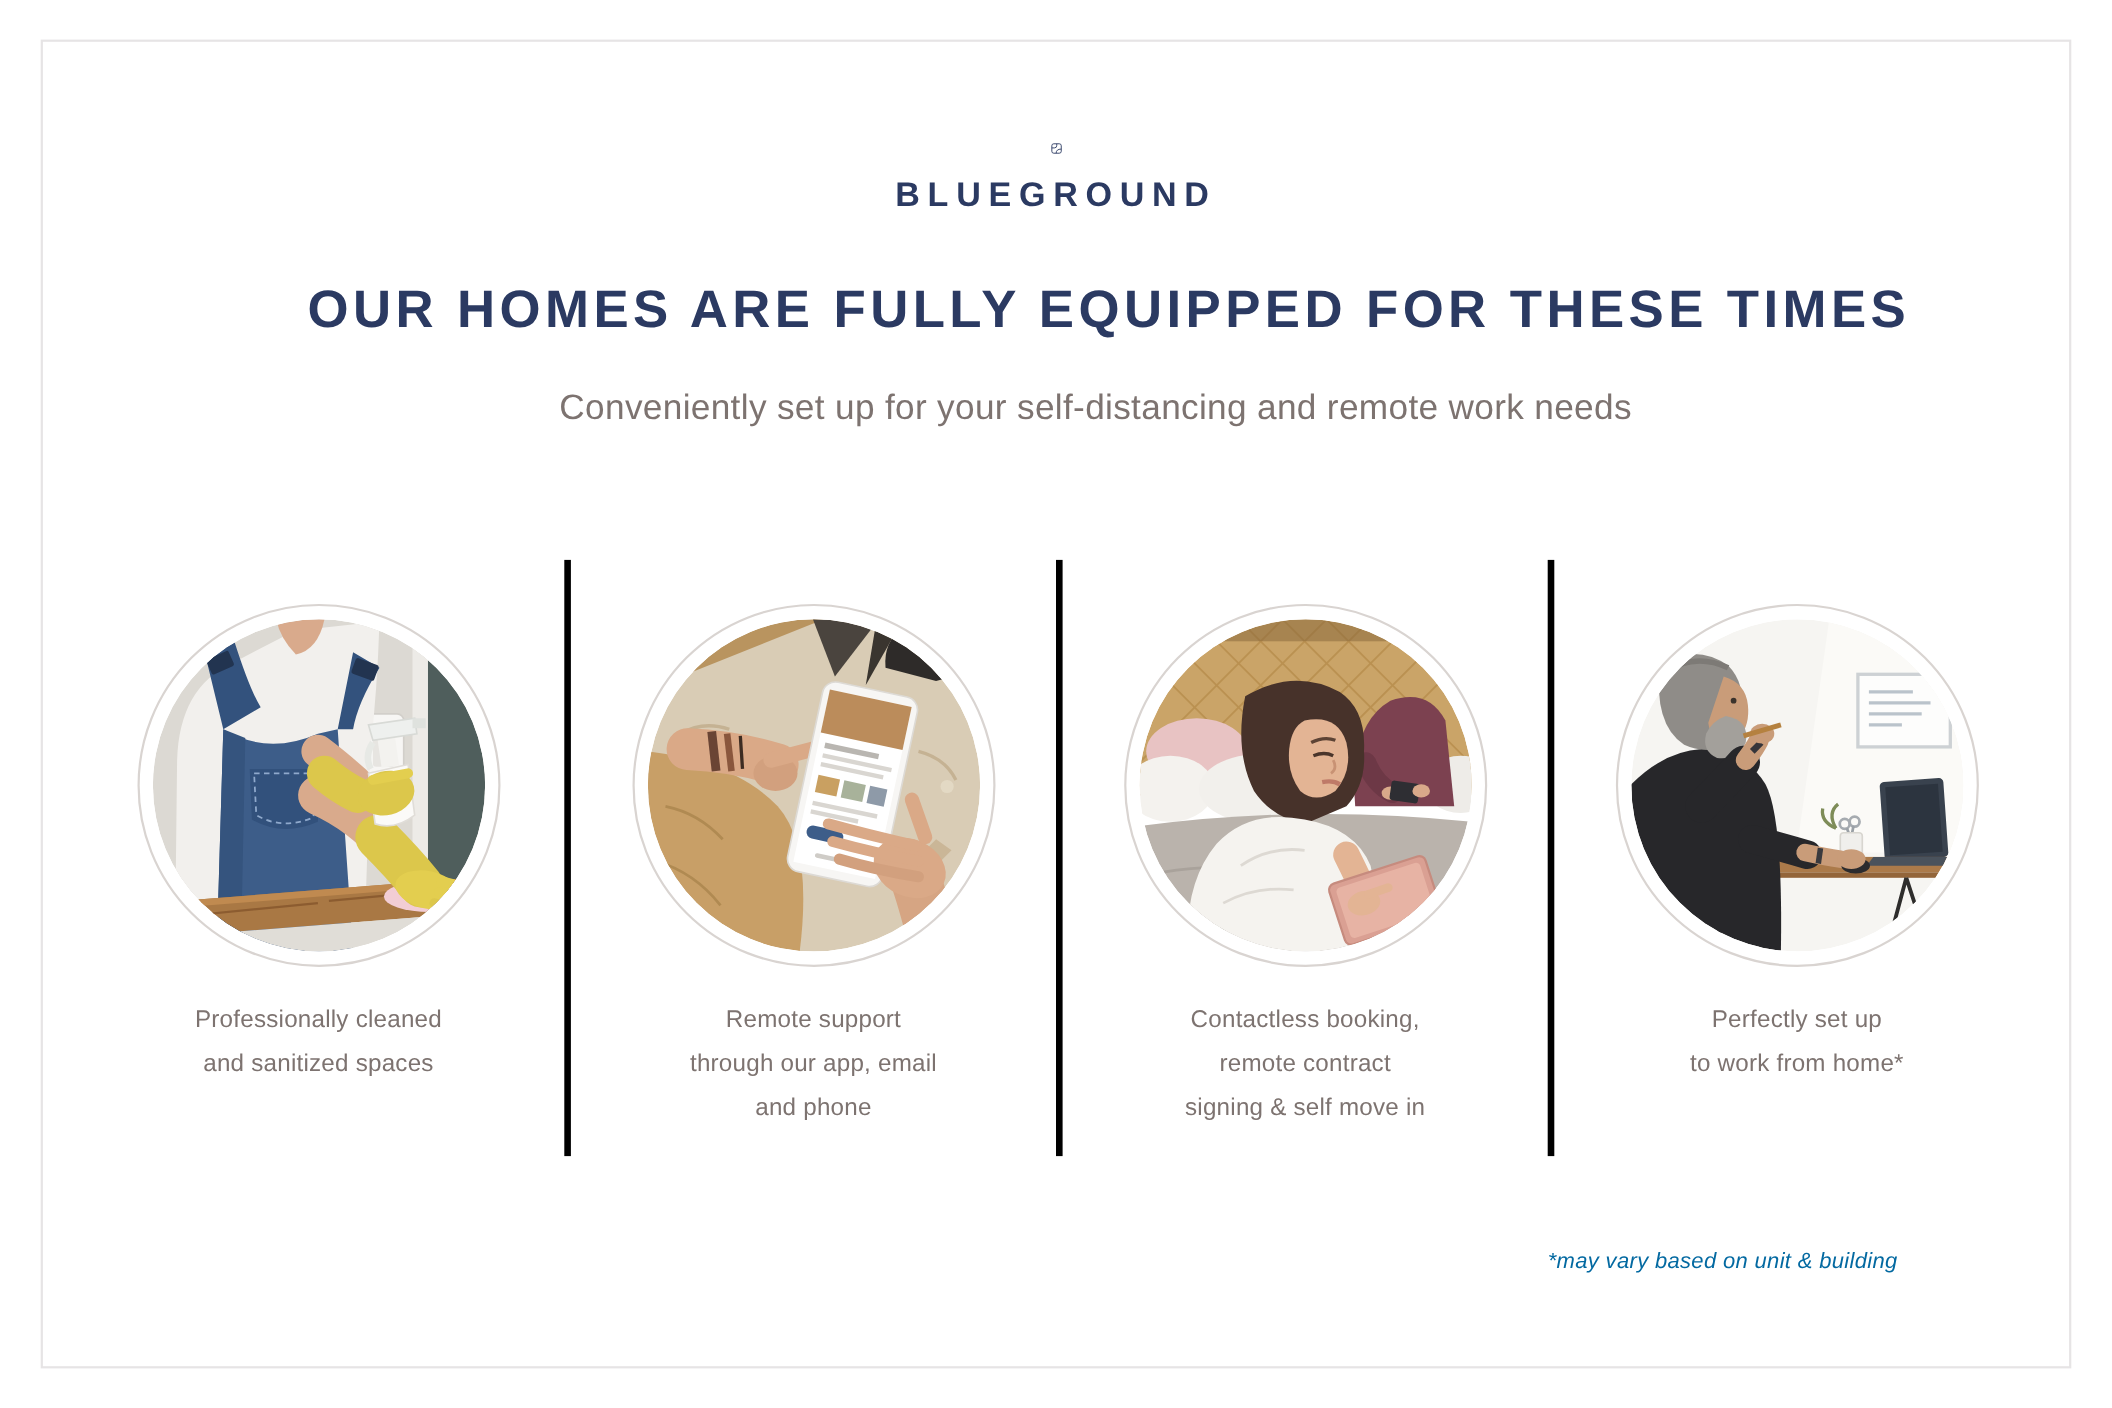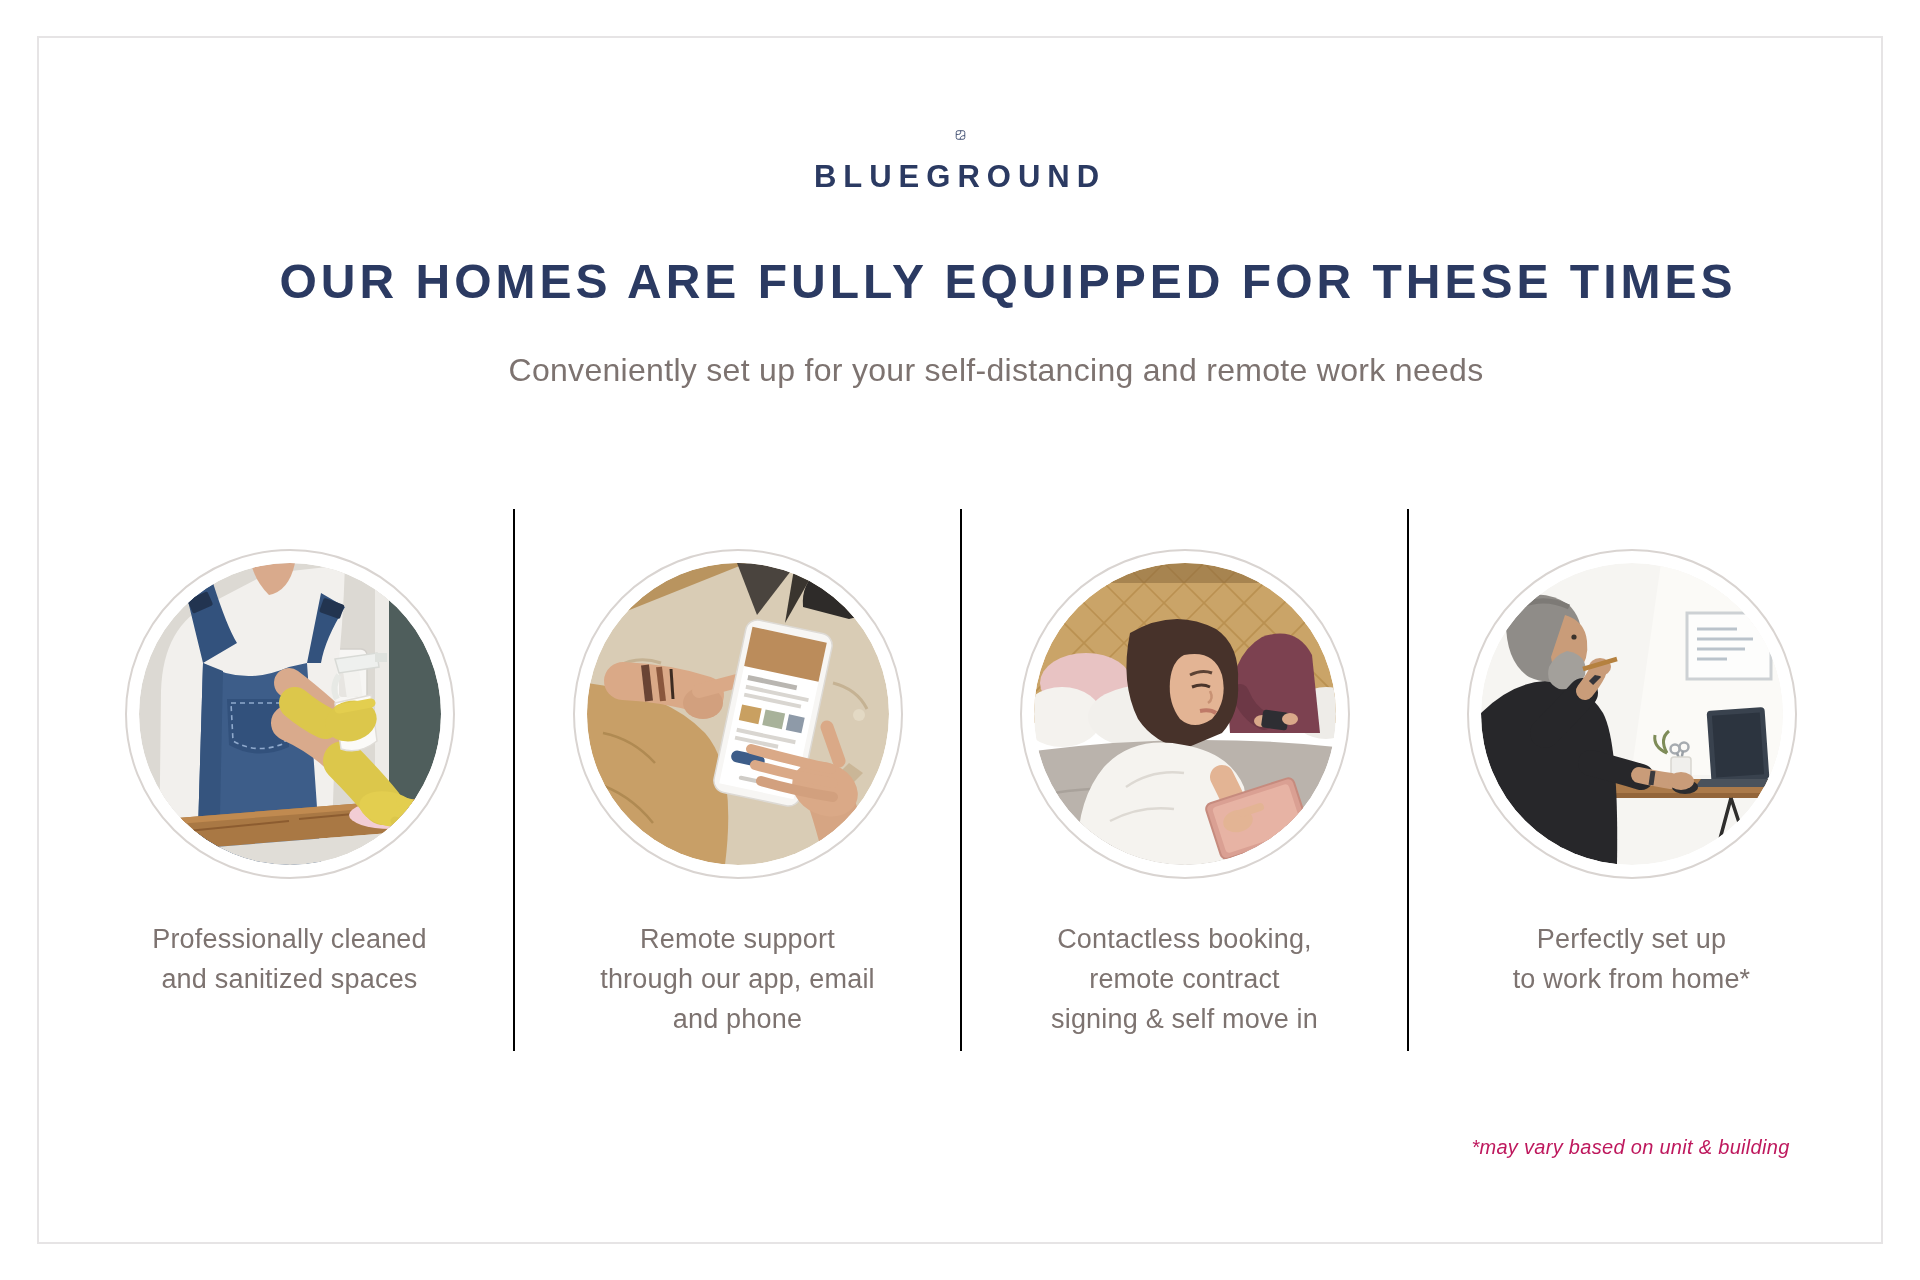--- a/index.html
+++ b/index.html
@@ -31,34 +31,34 @@
     color:#7d7370;line-height:1.2;margin-left:36px;
   }
   .features{
     position:absolute;top:509px;left:66px;width:1788px;height:542px;
     display:flex;
   }
   .feature{
     width:447px;box-sizing:border-box;display:flex;flex-direction:column;
     align-items:center;
   }
-  .feature + .feature{border-left:2px solid #000000;}
+  .feature + .feature{border-left:6px solid #000000;}
   .photo-ring{
     width:326px;height:326px;margin-top:40px;border-radius:50%;
     border:2px solid #d9d4d1;background:#ffffff;
     display:flex;align-items:center;justify-content:center;flex:0 0 auto;
   }
   .photo-ring svg{display:block;border-radius:50%;}
   .caption{
-    margin-top:40px;text-align:center;font-size:27px;line-height:40px;
+    margin-top:28px;text-align:center;font-size:22px;line-height:40px;
     color:#7d7370;white-space:pre-line;letter-spacing:0.2px;
   }
   .footnote{
     position:absolute;top:1136px;left:1407px;width:447px;
-    text-align:center;font-style:italic;font-size:20px;color:#be185d;
+    text-align:left;font-style:italic;font-size:20px;color:#0369a1;
     letter-spacing:0.3px;
   }
 </style>
 </head>
 <body>
 
 <div class="card-border"></div>
 
 <div class="logo-row">
   <svg class="logo-icon" width="57" height="57" viewBox="0 0 56 56">

